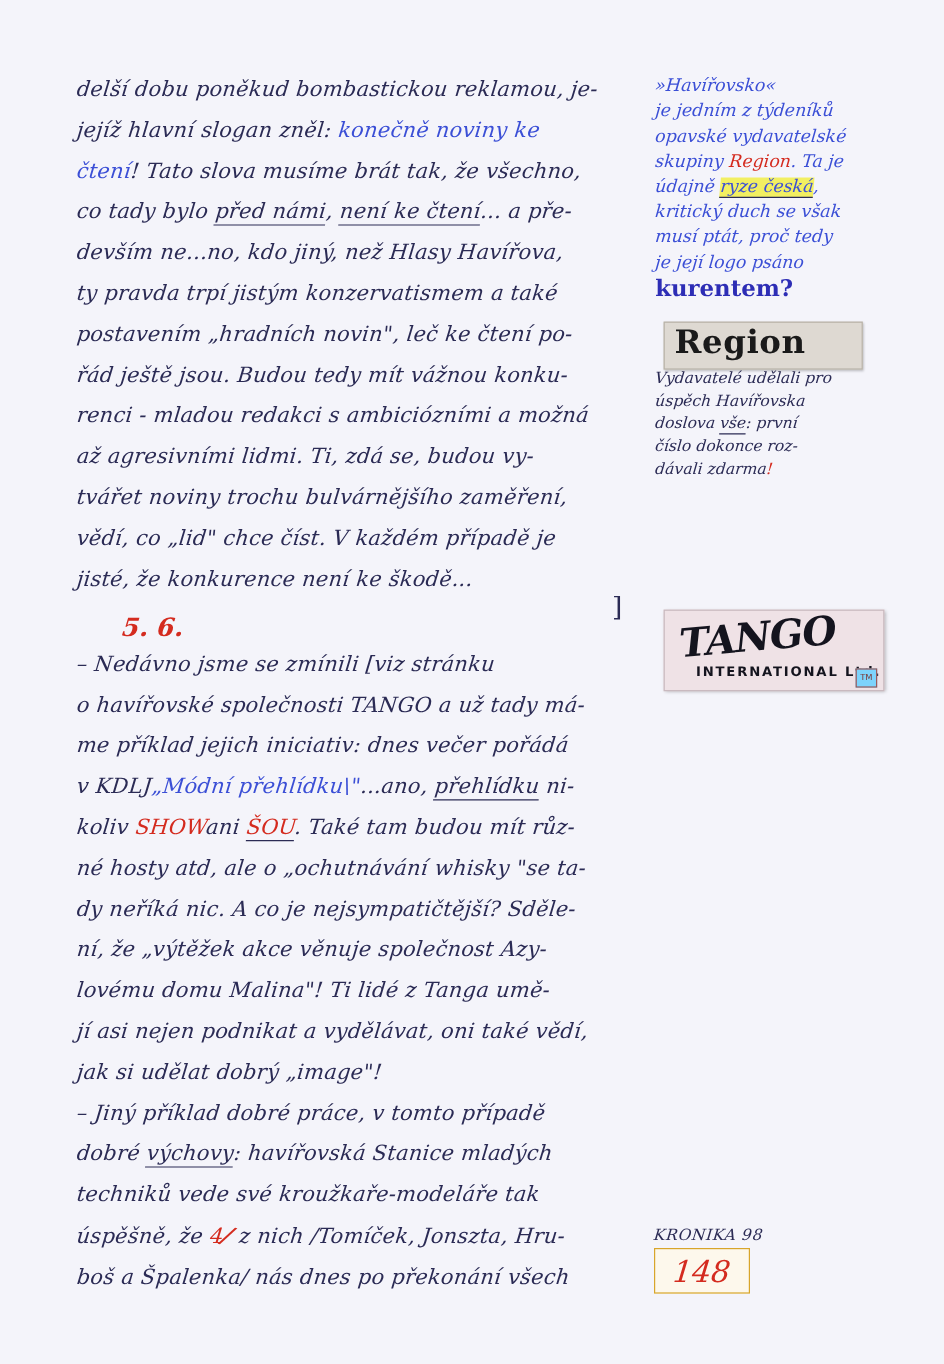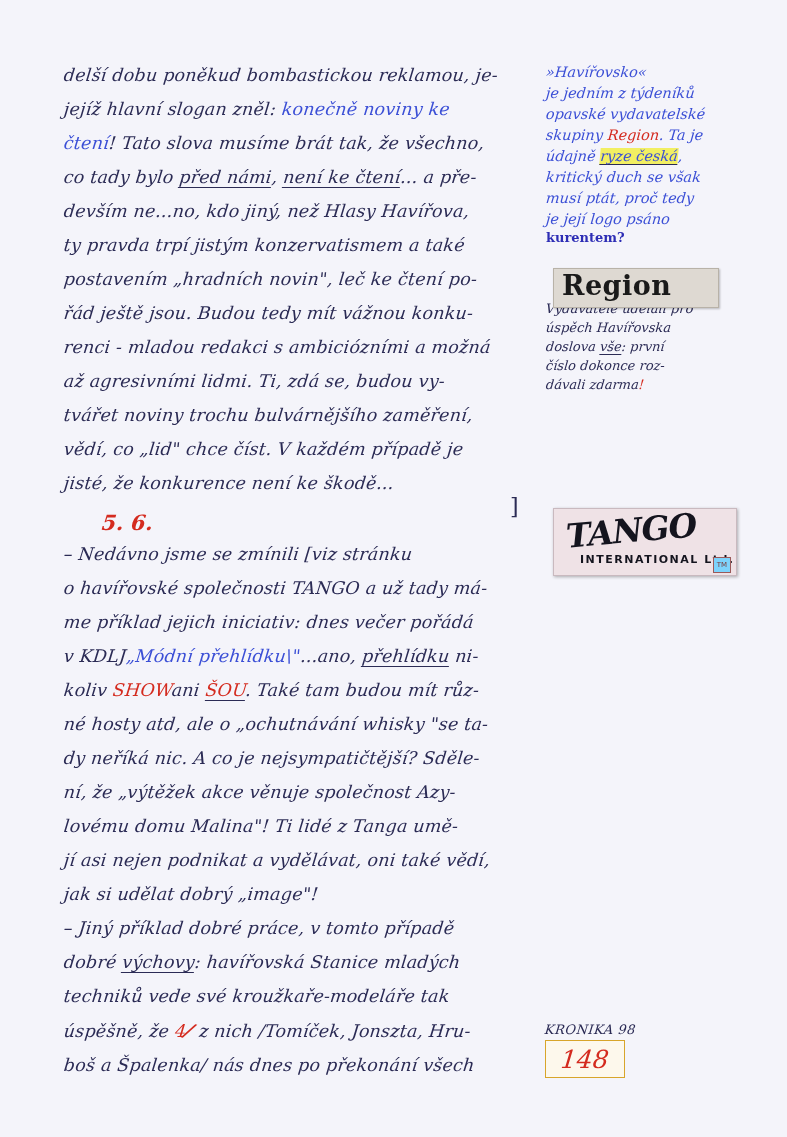--- a/index.html
+++ b/index.html
@@ -67,21 +67,21 @@
     white-space: nowrap;
     font-style: italic;
     transform: skewX(-5deg);
   }
   .mline.s2 { font-size: 13px; line-height: 19px; }
   .mline.black { color: #2b2b55; }
   .hl { background: #f2ef62; }
   .kur {
     font-family: "DejaVu Serif", serif;
     font-weight: bold;
-    font-size: 13px;
+    font-size: 19px;
     color: #2d2db5;
   }
   .region-red { color: #d42b1f; }
 
   
   .region-clip {
     position: absolute;
     left: 553px;
     top: 268px;
     width: 164px;

